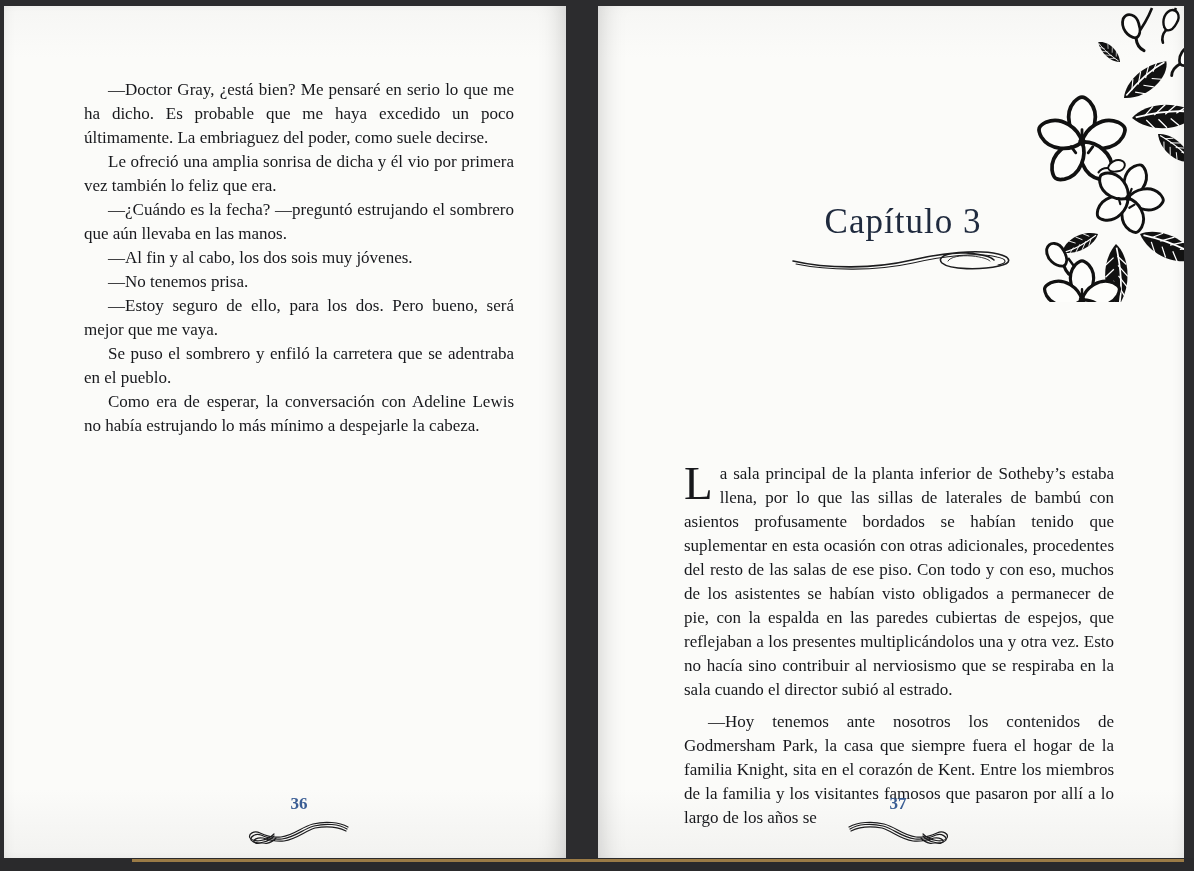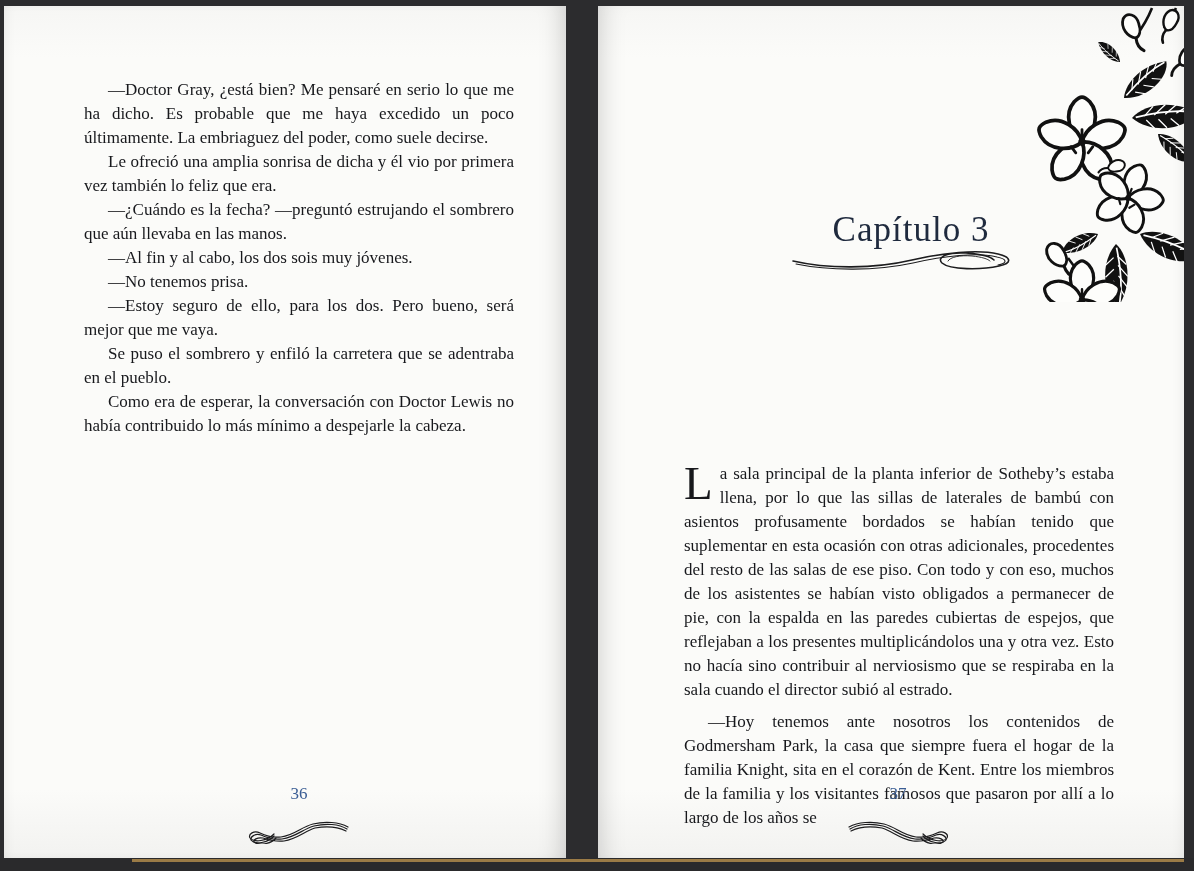--- a/index.html
+++ b/index.html
@@ -23,21 +23,21 @@
     font-size:17px;line-height:24px;color:#17181c;
     text-align:justify;
   }
   .text-block p{margin:0;text-indent:24px;}
   .tb-left{left:80px;top:72px;}
   .tb-right{left:86px;top:456px;}
 
   .chapter-title{
     position:absolute;left:86px;top:192px;width:430px;
     text-align:center;font-size:35px;font-weight:400;color:#1f2a3e;
-    letter-spacing:1px;margin:12px;
+    letter-spacing:1px;margin:4px;
   }
   .chapter-flourish{position:absolute;left:192px;top:238px;}
 
   .dateline{
     position:absolute;left:86px;top:392px;
     font-style:italic;font-weight:bold;font-size:18.5px;line-height:24px;color:#14151a;
   }
 
   .dropcap{
     float:left;font-size:47px;line-height:38px;height:44px;
@@ -45,38 +45,38 @@
   }
   p.first{text-indent:0;}
   p.para2{margin-top:8px;}
 
   .folio{
     position:absolute;bottom:14px;width:140px;text-align:center;
   }
   .folio-left{left:225px;}
   .folio-right{left:230px;}
   .folio .num{
-    font-weight:normal;font-size:17px;color:#3a5d94;display:block;margin-bottom:13px;
+    font-weight:bold;font-size:17px;color:#3a5d94;display:block;margin-bottom:3px;
   }
   .floral{position:absolute;top:0;right:0;}
   svg{display:block;margin:0 auto;}
 </style>
 </head>
 <body>
 
 <div class="page page-left">
   <div class="text-block tb-left">
     <p>—Doctor Gray, ¿está bien? Me pensaré en serio lo que me ha dicho. Es probable que me haya excedido un poco últimamente. La embriaguez del poder, como suele decirse.</p>
     <p>Le ofreció una amplia sonrisa de dicha y él vio por primera vez también lo feliz que era.</p>
     <p>—¿Cuándo es la fecha? —preguntó estrujando el sombrero que aún llevaba en las manos.</p>
     <p>—Al fin y al cabo, los dos sois muy jóvenes.</p>
     <p>—No tenemos prisa.</p>
     <p>—Estoy seguro de ello, para los dos. Pero bueno, será mejor que me vaya.</p>
     <p>Se puso el sombrero y enfiló la carretera que se adentraba en el pueblo.</p>
-    <p>Como era de esperar, la conversación con Doctor Lewis no había contribuido lo más mínimo a despejarle la cabeza.</p>
+    <p>Como era de esperar, la conversación con Adeline Lewis no había estrujando lo más mínimo a despejarle la cabeza.</p>
   </div>
   <div class="folio folio-left">
     <span class="num">36</span>
     <svg width="112" height="27" viewBox="0 0 112 27">
       <g fill="none" stroke="#1c1c1e" stroke-width="1.2" stroke-linecap="round">
         <path d="M31,17 C24,24 11,26 7,21 C5,17 11,13 17,16 C23,19 29,21 38,20 C52,18 58,10 70,7 C82,4 96,5 105,10"></path>
         <path d="M31,19 C25,26 12,28 8,23 C7,20 12,16 18,18 C24,21 30,23 39,22 C53,20 60,12 71,9 C83,6 96,7 104,12"></path>
         <path d="M33,21 C28,27 16,29 11,25 C10,23 14,20 20,21 C26,23 32,25 41,24 C54,22 62,14 72,11 C83,9 95,10 103,14"></path>
       </g>
     </svg>

